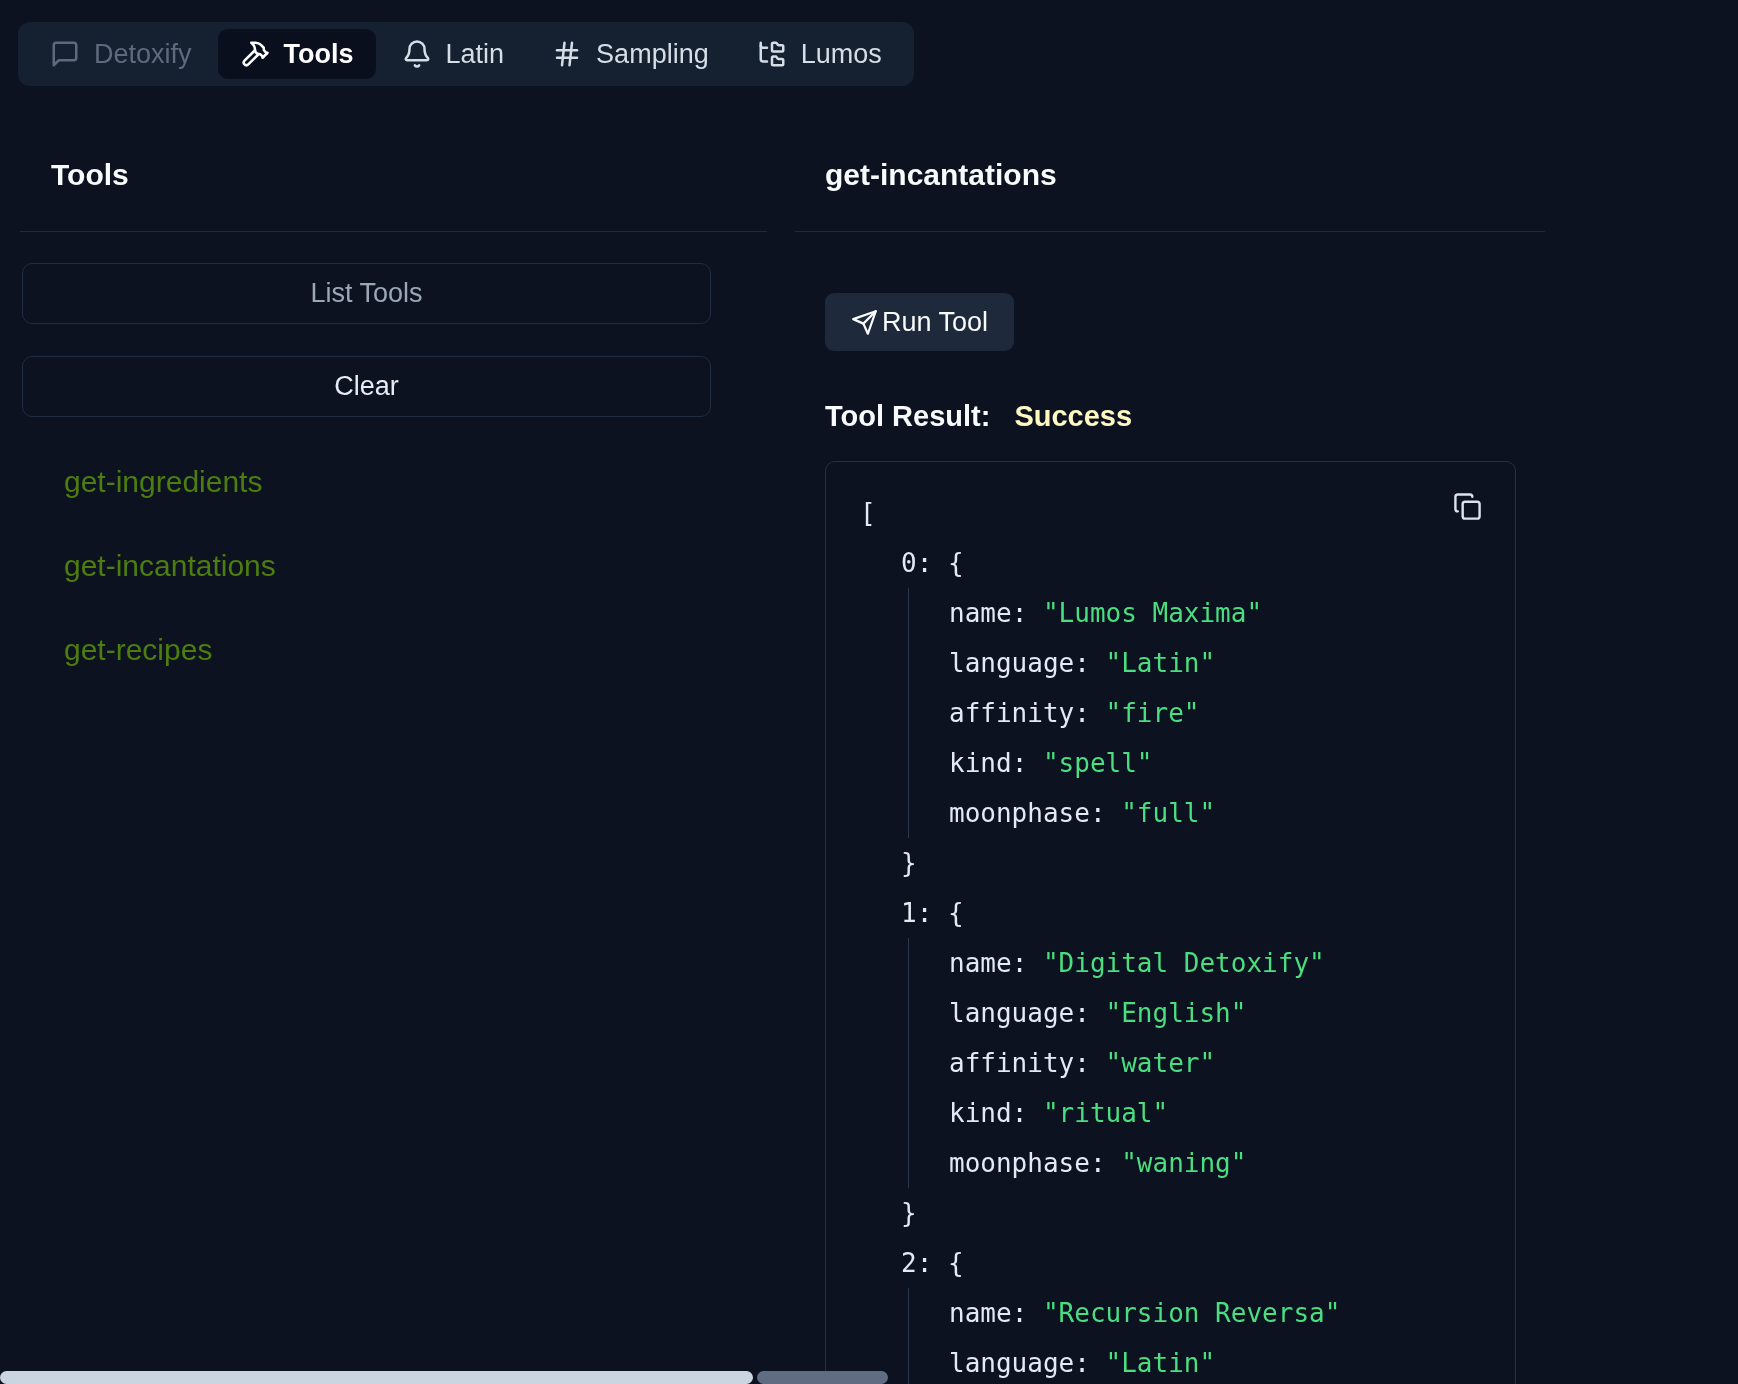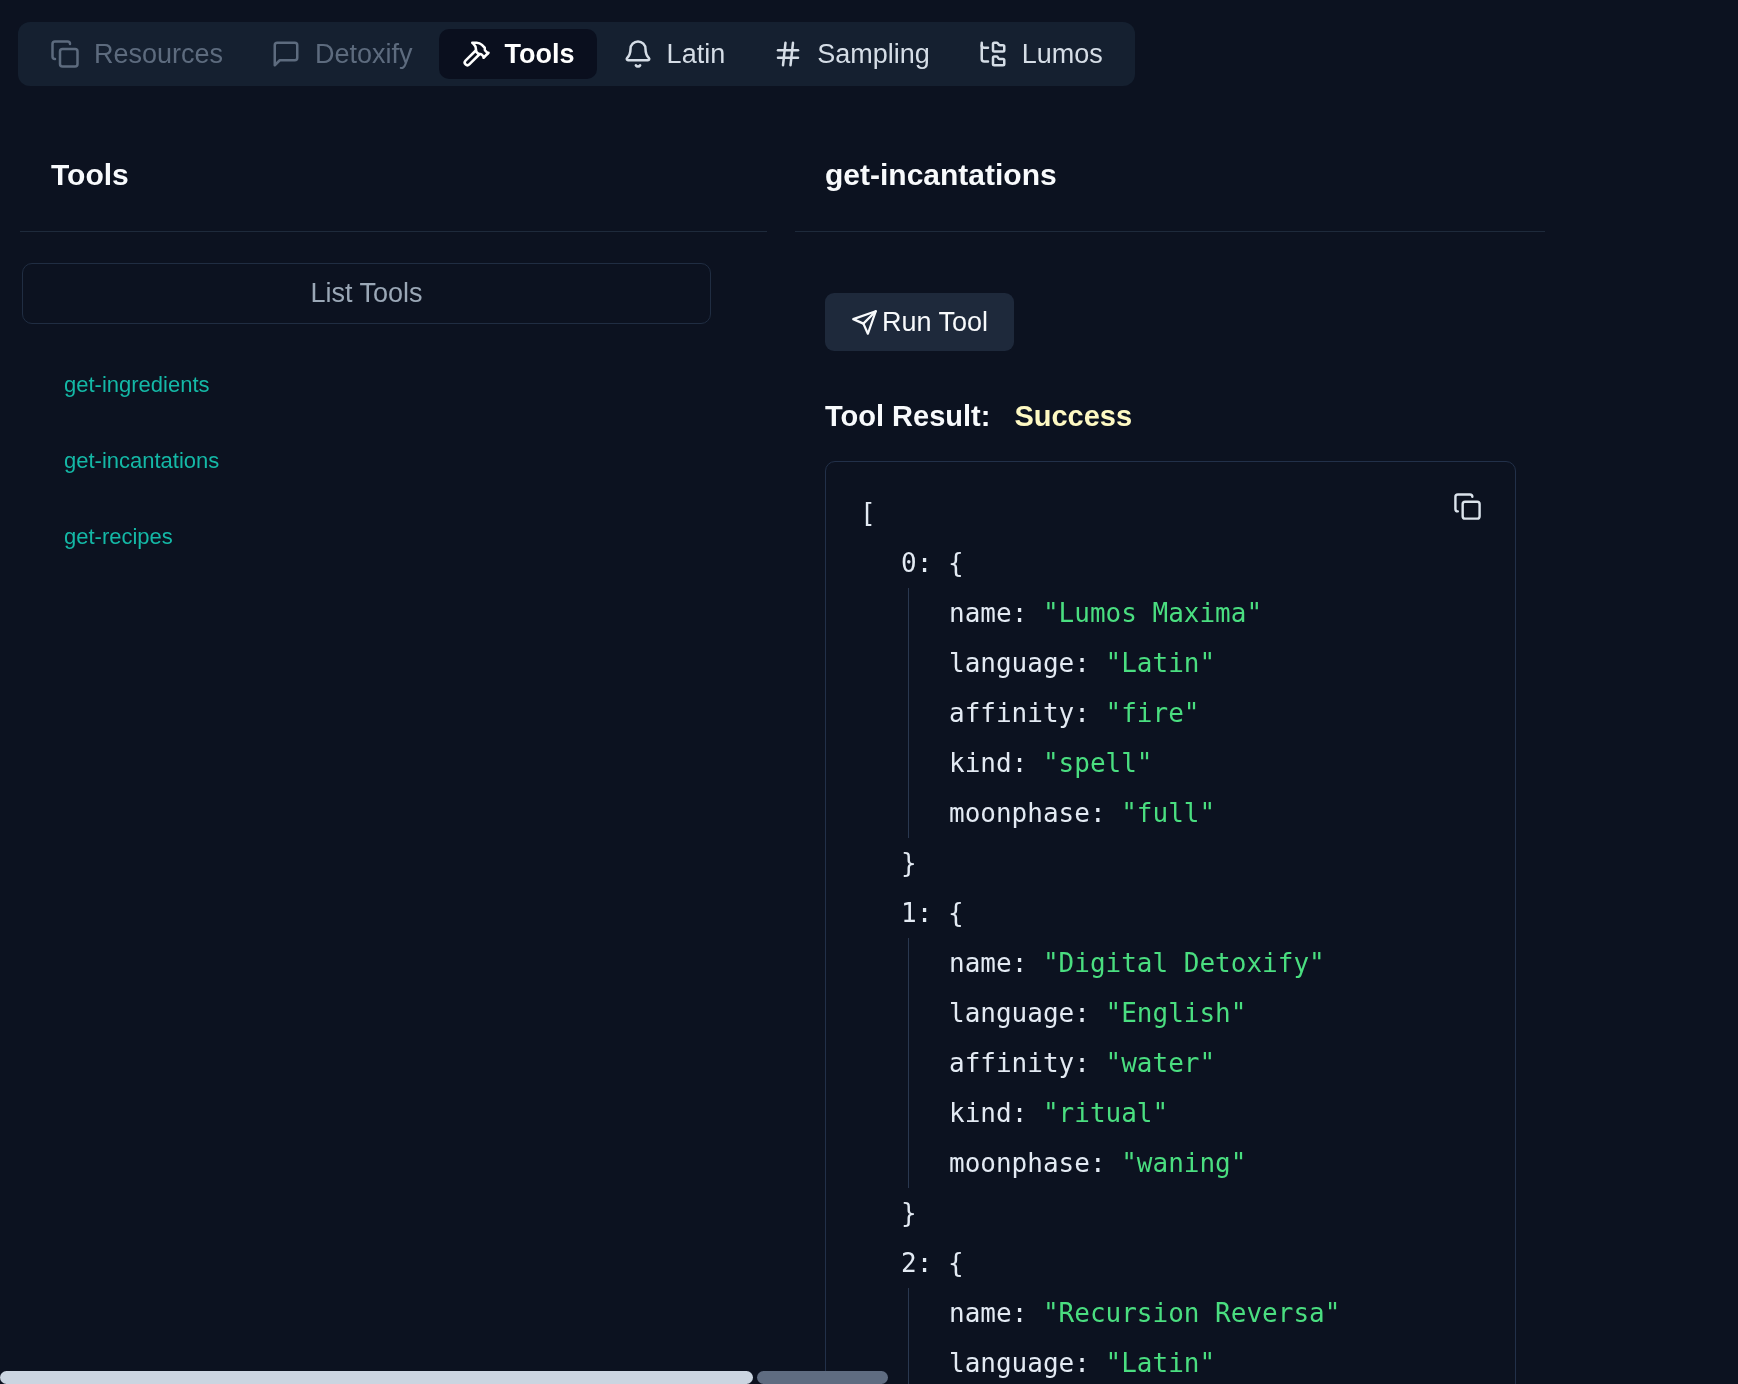--- a/index.html
+++ b/index.html
@@ -69,22 +69,22 @@
     font-family: "Liberation Sans", sans-serif;
     font-size: 27px;
     text-align: center;
     cursor: pointer;
   }
   .btn-list-tools { margin-top: 31px; color: #9aa7b6; }
   .btn-clear { margin-top: 32px; color: #e6ecf3; font-weight: 500; }
 
   .tool-list { margin: 48px 0 0 64px; }
   .tool-item {
-    font-size: 22px;
-    color: #14b8a6;
+    font-size: 30px;
+    color: #4d7c0f;
     margin-bottom: 50px;
     cursor: pointer;
     width: max-content;
   }
 
   
   .right-pane { position: absolute; left: 795px; top: 85px; width: 943px; }
   .right-pane .pane-title { margin: 73px 0 0 30px; }
   .right-pane .pane-divider { margin-top: 39px; width: 750px; }
 
@@ -174,29 +174,20 @@
 </style>
 </head>
 <body>
 
 <div class="page">
 
   <nav class="tabbar">
     <button class="tab disabled">
       <span class="tab-icon">
         <svg viewBox="0 0 24 24" fill="none" stroke="currentColor" stroke-width="2" stroke-linecap="round" stroke-linejoin="round">
-            <rect width="14" height="14" x="8" y="8" rx="2" ry="2"></rect>
-            <path d="M4 16c-1.1 0-2-.9-2-2V4c0-1.1.9-2 2-2h10c1.1 0 2 .9 2 2"></path>
-          </svg>
-      </span>
-      <span>Resources</span>
-    </button>
-    <button class="tab disabled">
-      <span class="tab-icon">
-        <svg viewBox="0 0 24 24" fill="none" stroke="currentColor" stroke-width="2" stroke-linecap="round" stroke-linejoin="round">
             <path d="M21 15a2 2 0 0 1-2 2H7l-4 4V5a2 2 0 0 1 2-2h14a2 2 0 0 1 2 2z"></path>
           </svg>
       </span>
       <span>Detoxify</span>
     </button>
     <button class="tab active">
       <span class="tab-icon">
         <svg viewBox="0 0 24 24" fill="none" stroke="currentColor" stroke-width="2" stroke-linecap="round" stroke-linejoin="round">
             <path d="m15 12-8.373 8.373a1 1 0 1 1-3-3L12 9"></path>
             <path d="m18 15 4-4"></path>
@@ -235,20 +226,21 @@
           </svg>
       </span>
       <span>Lumos</span>
     </button>
   </nav>
 
   <section class="left-pane">
     <h2 class="pane-title">Tools</h2>
     <div class="pane-divider"></div>
     <button class="outline-btn btn-list-tools">List Tools</button>
+    <button class="outline-btn btn-clear">Clear</button>
     <div class="tool-list">
         <div class="tool-item">get-ingredients</div>
         <div class="tool-item">get-incantations</div>
         <div class="tool-item">get-recipes</div>
       </div>
   </section>
 
   <section class="right-pane">
     <h2 class="pane-title">get-incantations</h2>
     <div class="pane-divider"></div>

